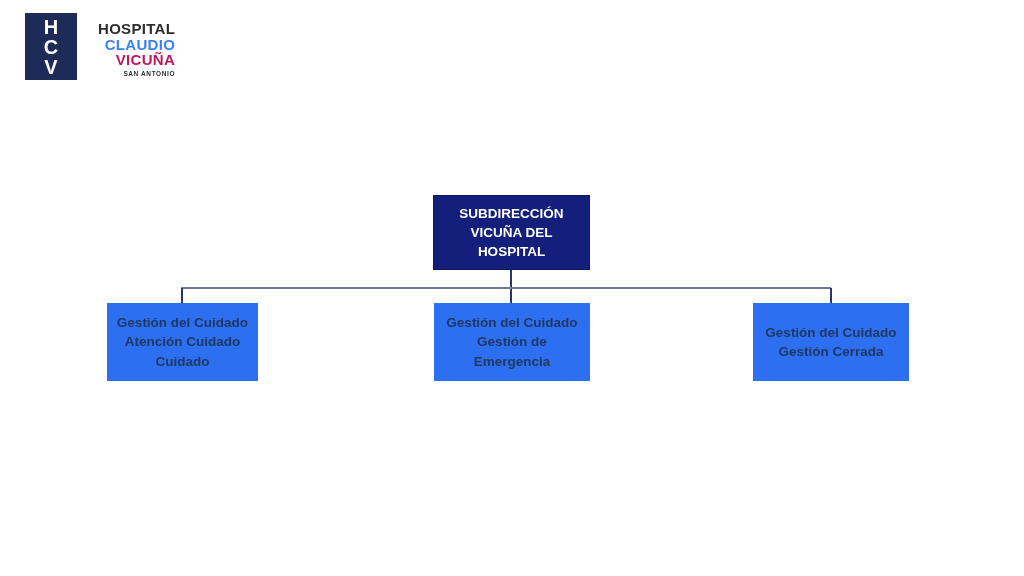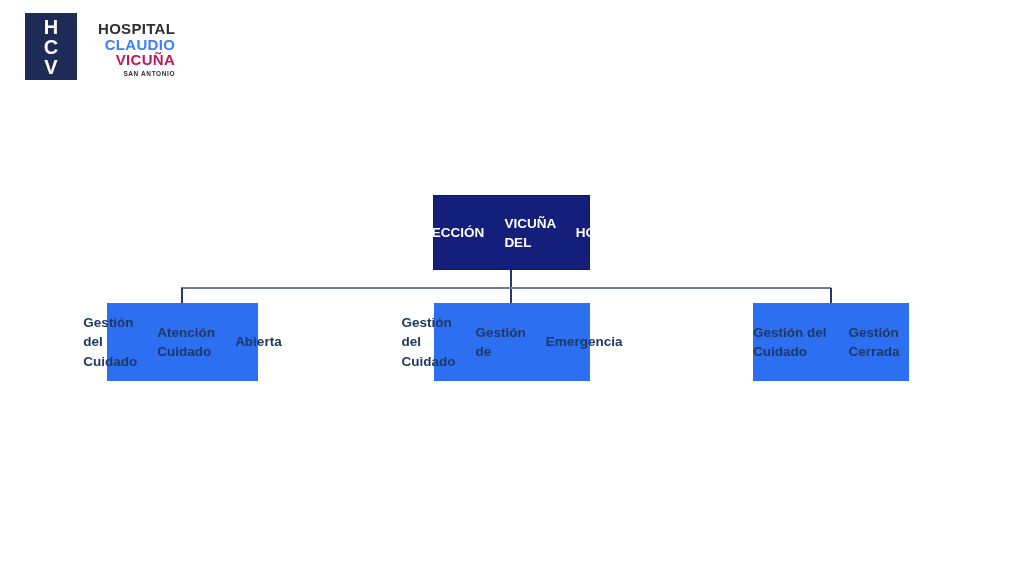--- a/index.html
+++ b/index.html
@@ -19,24 +19,23 @@
     color: #ffffff; font-weight: bold;
   }
   .logo-square .mono { font-size: 20px; line-height: 20px; letter-spacing: 0; }
   .logo-text { margin-left: 21px; padding-top: 8px; text-align: right; }
   .logo-name { font-size: 15px; line-height: 15.5px; font-weight: bold; letter-spacing: 0.3px; }
   .logo-sub  { font-size: 6.5px; letter-spacing: 0.6px; margin-top: 2px; font-weight: bold; }
 
   
   .node {
     position: absolute;
-    display: flex; flex-direction: row; align-items: center; justify-content: center;
-    text-align: left; font-weight: bold;
+    display: flex; flex-direction: column; align-items: center; justify-content: center;
+    text-align: right; font-weight: bold;
     box-sizing: border-box;
-    gap: 20px;
   }
   .root-node {
     left: 433px; top: 195px; width: 157px; height: 75px;
     font-size: 13.5px; line-height: 19px;
     border: 1px solid rgba(10, 16, 80, 0.55);
   }
   .child-node { top: 303px; height: 78px; font-size: 13.5px; line-height: 19.5px; }
   .child-1 { left: 107px; width: 151px; }
   .child-2 { left: 434px; width: 156px; }
   .child-3 { left: 753px; width: 156px; }
@@ -74,21 +73,21 @@
   </div>
 
   <div class="conn conn-v-root" style="background-color: rgb(39, 55, 111);"></div>
   <div class="conn conn-h" style="background-color: rgb(110, 122, 155);"></div>
   <div class="conn conn-v-left" style="background-color: rgb(39, 55, 111);"></div>
   <div class="conn conn-v-right" style="background-color: rgb(39, 55, 111);"></div>
 
   <div class="node child-node child-1" style="background-color: rgb(45, 111, 241); color: rgb(31, 56, 100);">
     <span>Gestión del Cuidado</span>
     <span>Atención Cuidado</span>
-    <span>Abierta</span>
+    <span>Cuidado</span>
   </div>
 
   <div class="node child-node child-2" style="background-color: rgb(45, 111, 241); color: rgb(31, 56, 100);">
     <span>Gestión del Cuidado</span>
     <span>Gestión de</span>
     <span>Emergencia</span>
   </div>
 
   <div class="node child-node child-3" style="background-color: rgb(45, 111, 241); color: rgb(31, 56, 100);">
     <span>Gestión del Cuidado</span>

